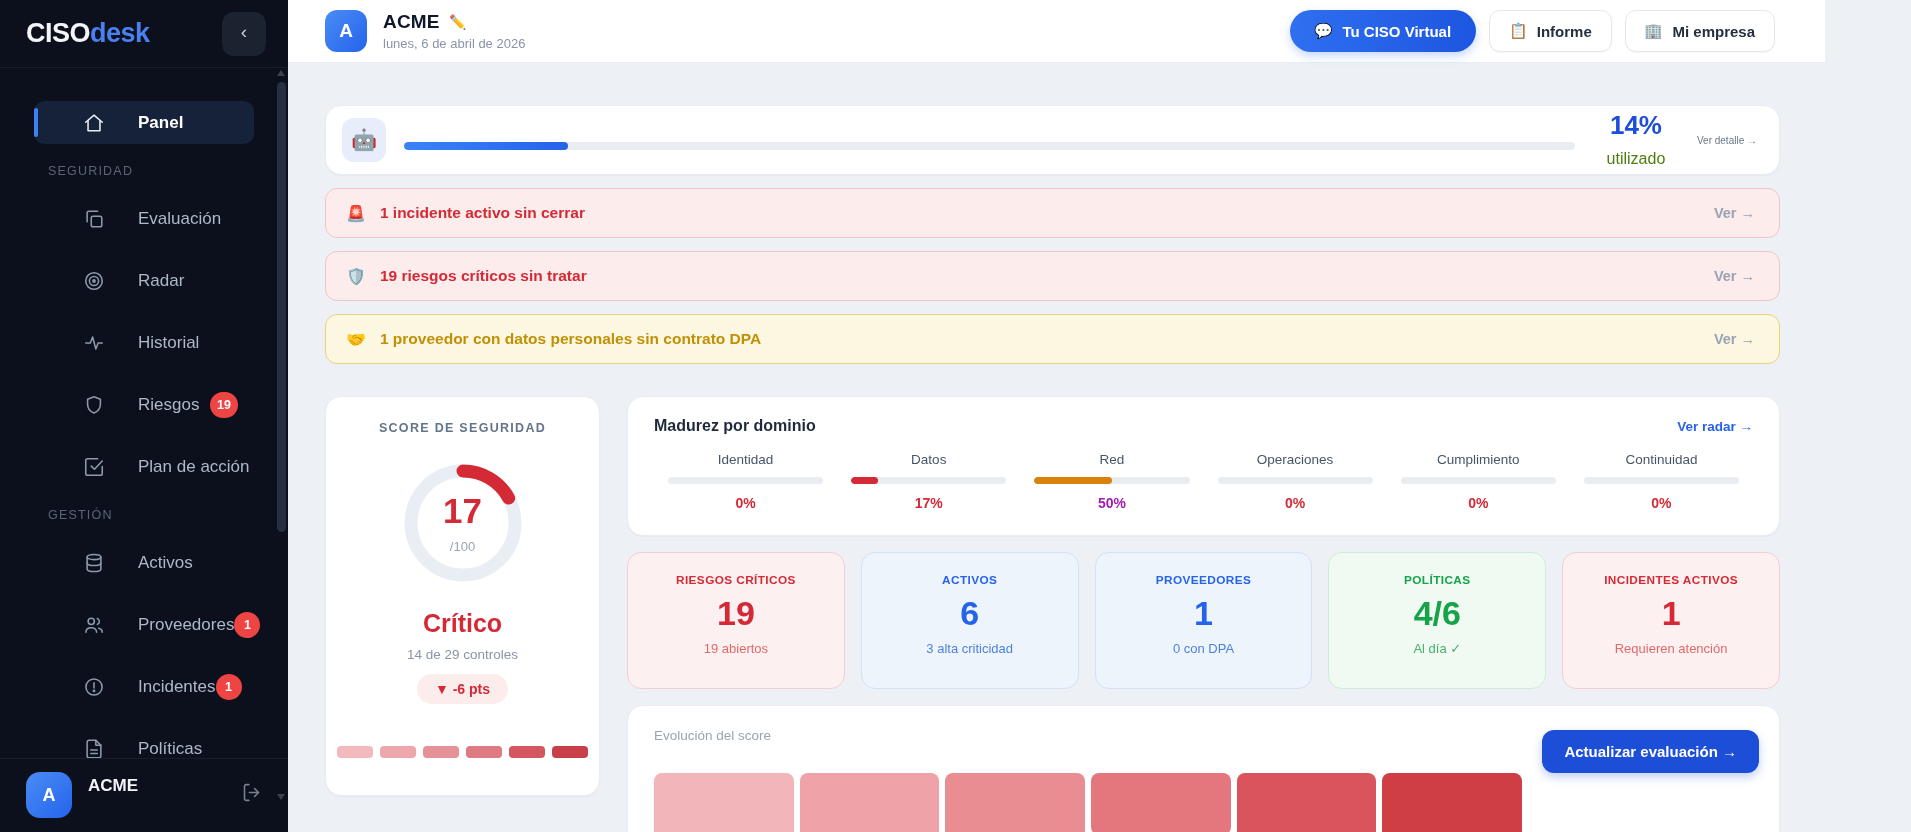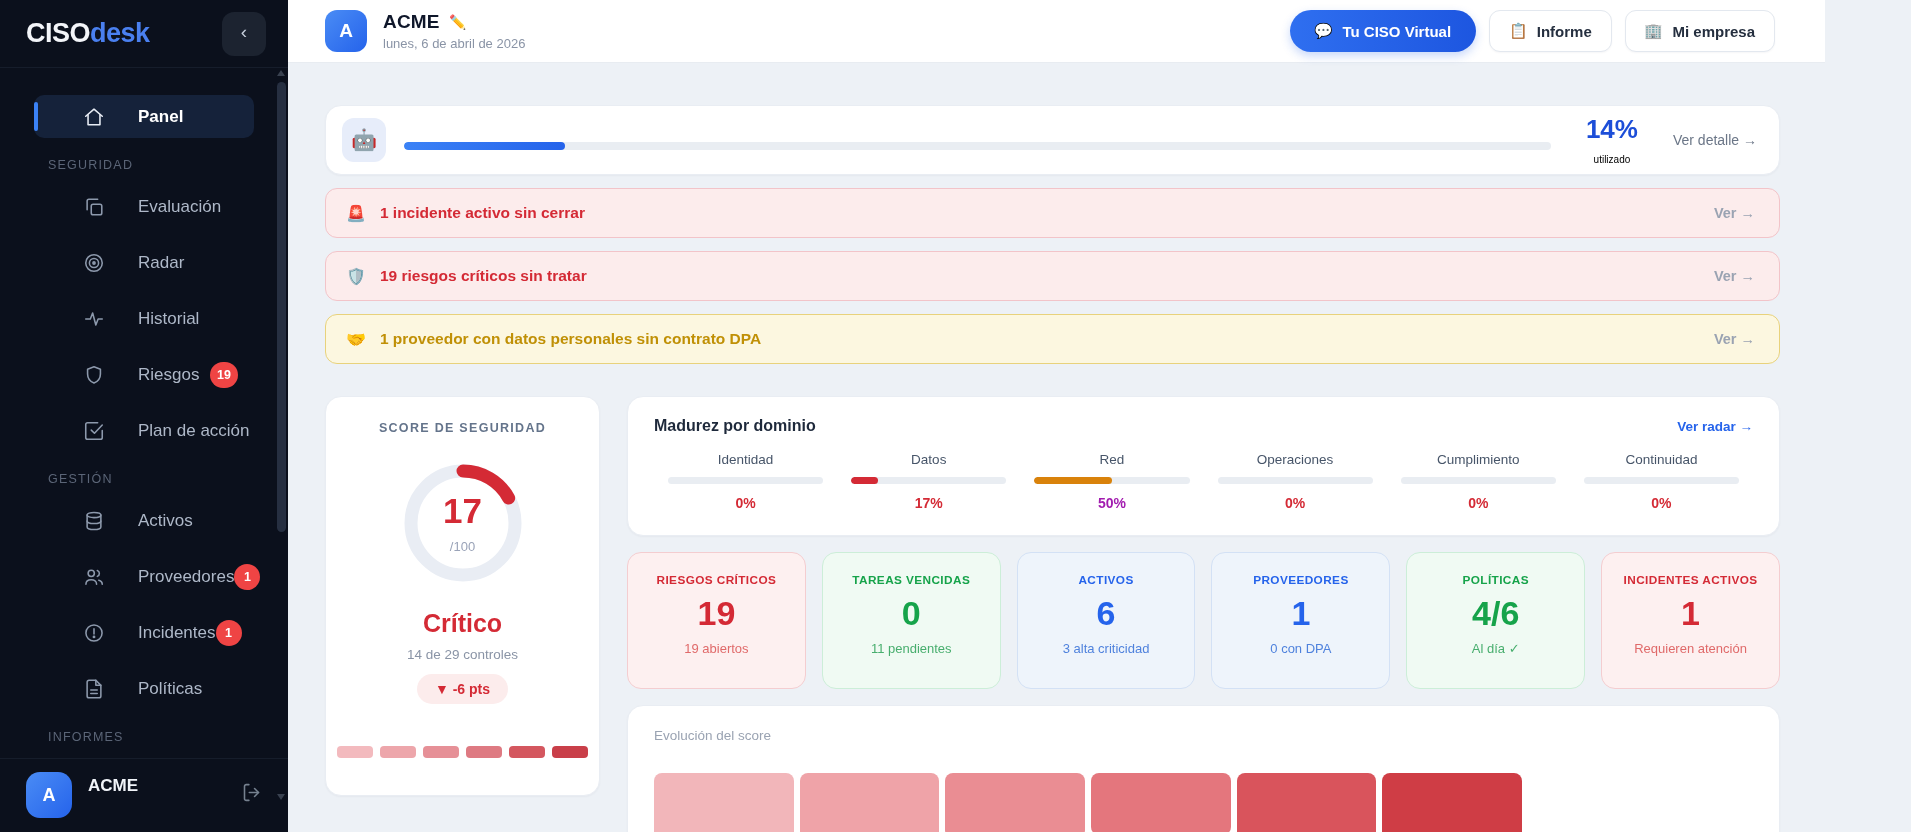--- a/index.html
+++ b/index.html
@@ -8,21 +8,21 @@
   .root { width:1825px; height:832px; display:flex; overflow:hidden; position:relative; }
 
   
   .sidebar { width:288px; height:832px; background:#0b101c; display:flex; flex-direction:column; position:relative; flex-shrink:0; }
   .sb-head { height:68px; display:flex; align-items:center; justify-content:space-between; padding:0 22px 0 26px; border-bottom:1px solid #161d2b; flex-shrink:0; }
   .logo { font-size:27px; font-weight:800; letter-spacing:-0.5px; }
   .logo .p1 { color:#f3f5f9; }
   .logo .p2 { color:#4a80f0; }
   .collapse-btn { width:44px; height:44px; background:#1c2330; border:none; border-radius:12px; color:#c6cedb; font-size:19px; cursor:pointer; display:flex; align-items:center; justify-content:center; padding-bottom:3px; }
   .nav { flex:1; padding:14px 34px 8px 34px; overflow:hidden; }
-  .nav-item { position:relative; display:flex; align-items:center; height:43px; margin:13px 0; padding:0 16px 0 48px; border-radius:10px; color:#aeb8c8; cursor:pointer; }
+  .nav-item { position:relative; display:flex; align-items:center; height:43px; margin:19px 0; padding:0 16px 0 48px; border-radius:10px; color:#aeb8c8; cursor:pointer; }
   .nav-item.active { background:#15223a; color:#ffffff; }
   .nav-item.active .nav-label { font-weight:700; }
   .active-bar { position:absolute; left:0; top:7px; bottom:7px; width:4px; border-radius:4px; background:#3b82f6; }
   .nav-icon { width:24px; height:24px; margin-right:32px; display:flex; align-items:center; justify-content:center; color:#8d99ac; flex-shrink:0; }
   .nav-item.active .nav-icon { color:#e8edf5; }
   .nav-icon svg { width:22px; height:22px; stroke:currentColor; fill:none; stroke-width:1.7; stroke-linecap:round; stroke-linejoin:round; }
   .nav-label { font-size:17px; white-space:nowrap; }
   .nav-badge { margin-left:auto; min-width:26px; height:26px; background:#ef4444; color:#fff; border-radius:999px; font-size:12.5px; font-weight:700; display:flex; align-items:center; justify-content:center; padding:0 7px; }
   .nav-section { font-size:12.5px; font-weight:400; letter-spacing:1.2px; color:#5b6577; margin:20px 0 8px 14px; }
   .sb-scrollbar { position:absolute; right:2px; top:70px; bottom:36px; width:9px; }
@@ -58,22 +58,22 @@
   .ai-ico { width:44px; height:44px; background:#e7edfa; border-radius:12px; display:flex; align-items:center; justify-content:center; font-size:21px; flex-shrink:0; }
   .ai-mid { flex:1; padding-top:2px; }
   .ai-row1 { display:flex; align-items:baseline; gap:10px; }
   .ai-title { font-size:15px; font-weight:700; color:#3f4a5c; }
   .ai-queries { font-size:13.5px; color:#9aa3b8; }
   .ai-tokens { margin-left:auto; font-size:15px; font-weight:700; color:#1d4ed8; }
   .ai-track { margin-top:9px; height:8px; background:#e9edf2; border-radius:5px; overflow:hidden; }
   .ai-fill { height:100%; background:linear-gradient(90deg,#3b82f6,#2563eb); border-radius:5px; }
   .ai-pct-block { text-align:center; width:86px; flex-shrink:0; }
   .ai-pct { font-size:26px; font-weight:800; color:#1d4ed8; line-height:1; }
-  .ai-used { font-size:10px; color:#000000; margin-top:12px; }
-  .ai-link { font-size:14px; color:#6b7687; cursor:pointer; white-space:nowrap; }
+  .ai-used { font-size:16px; color:#4d7c0f; margin-top:12px; }
+  .ai-link { font-size:10px; color:#6b7687; cursor:pointer; white-space:nowrap; }
 
   
   .alert { height:50px; border-radius:12px; display:flex; align-items:center; padding:0 24px 0 20px; margin-top:13px; cursor:pointer; font-size:15.5px; font-weight:700; }
   .alert:first-of-type { margin-top:38px; }
   .alert .a-ico { font-size:16px; margin-right:14px; }
   .alert .a-action { margin-left:auto; color:#9aa3b2; font-size:14.5px; font-weight:600; }
   .alert.danger { background:#fcecec; border:1px solid #f2c4c9; color:#d42a35; }
   .alert.warning { background:#fcf7e0; border:1px solid #e8d27c; color:#c09006; }
 
   
@@ -438,25 +438,20 @@
               </div>
             </div>
           </div>
 
           <div class="kpi-row">
             <div class="kpi danger">
               <div class="kpi-label">RIESGOS CRÍTICOS</div>
               <div class="kpi-value">19</div>
               <div class="kpi-sub">19 abiertos</div>
             </div>
-            <div class="kpi success">
-              <div class="kpi-label">TAREAS VENCIDAS</div>
-              <div class="kpi-value">0</div>
-              <div class="kpi-sub">11 pendientes</div>
-            </div>
             <div class="kpi info">
               <div class="kpi-label">ACTIVOS</div>
               <div class="kpi-value">6</div>
               <div class="kpi-sub">3 alta criticidad</div>
             </div>
             <div class="kpi info">
               <div class="kpi-label">PROVEEDORES</div>
               <div class="kpi-value">1</div>
               <div class="kpi-sub">0 con DPA</div>
             </div>
@@ -475,19 +470,20 @@
           <div class="card evo-card">
             <div class="evo-title">Evolución del score</div>
             <div class="evo-bars">
               <span class="evo-bar" style="background: rgb(242, 182, 186); height: 70px;"></span>
               <span class="evo-bar" style="background: rgb(239, 163, 168); height: 68px;"></span>
               <span class="evo-bar" style="background: rgb(234, 141, 147); height: 65px;"></span>
               <span class="evo-bar" style="background: rgb(228, 118, 125); height: 62px;"></span>
               <span class="evo-bar" style="background: rgb(217, 84, 92); height: 71px;"></span>
               <span class="evo-bar" style="background: rgb(207, 61, 69); height: 66px;"></span>
             </div>
+            <button class="evo-btn">Actualizar evaluación →</button>
           </div>
 
         </div>
       </div>
     </div>
   </div>
 </div>
 
 </body></html>

